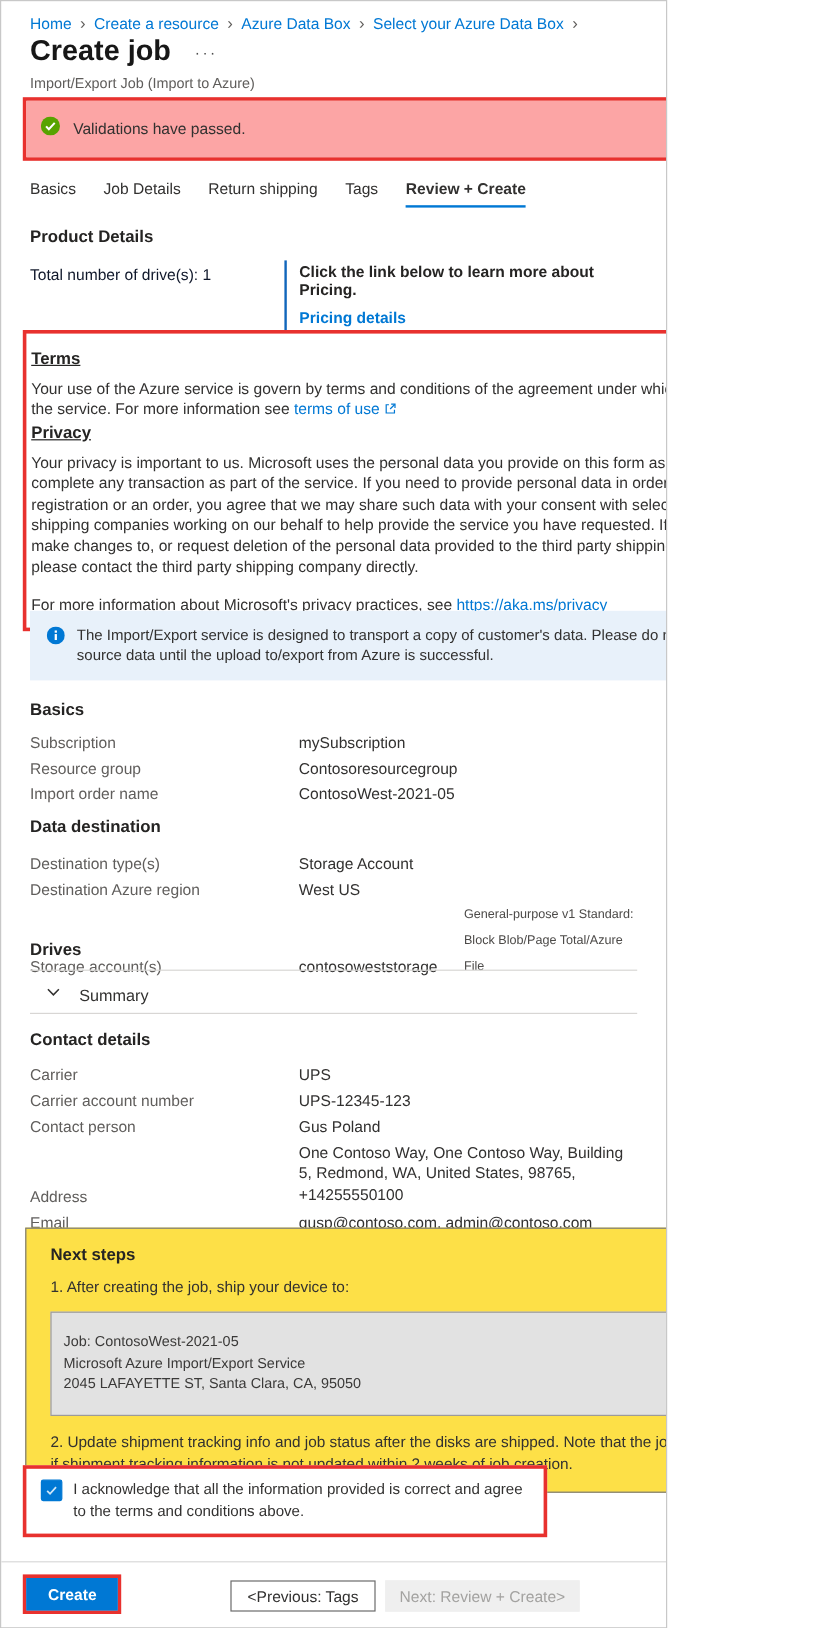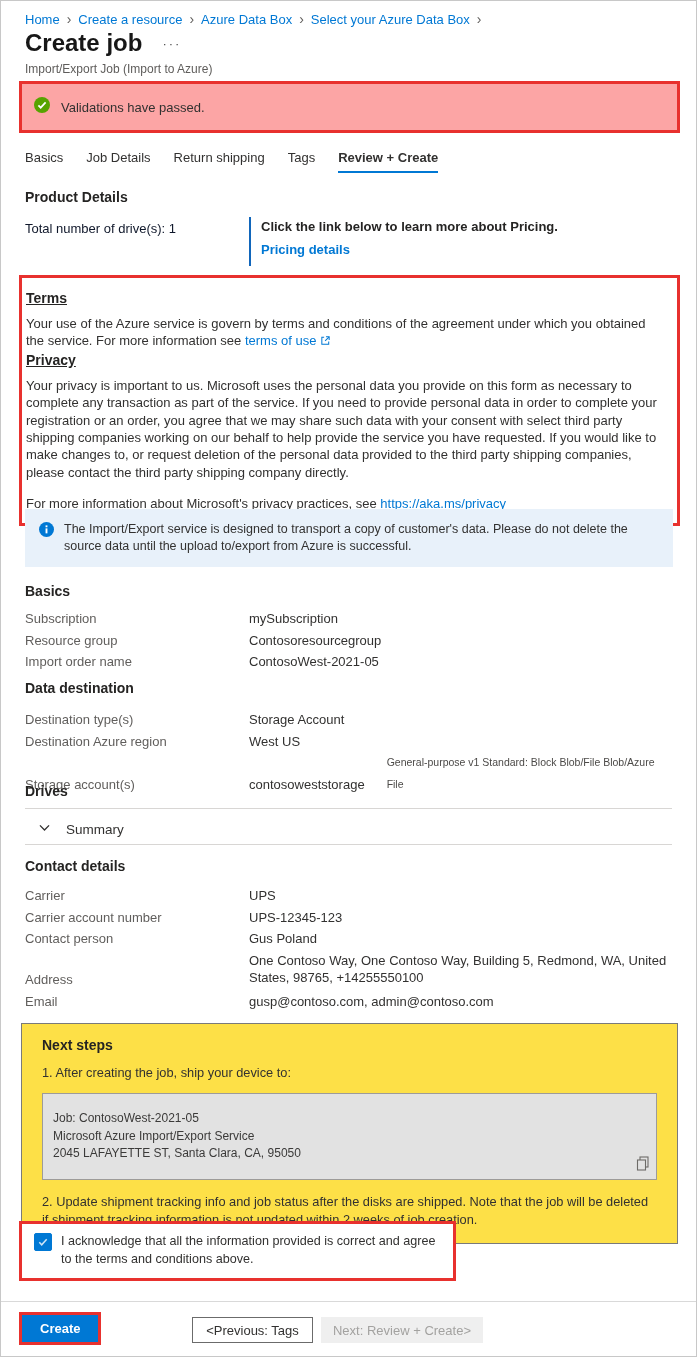--- a/index.html
+++ b/index.html
@@ -1,18 +1,18 @@
 <!DOCTYPE html>
 <html><head>
 <meta charset="utf-8">
 <style>
   * { margin:0; padding:0; box-sizing:border-box; }
   html,body { background:#ffffff; }
   body { font-family:"Liberation Sans", sans-serif; color:#323130; }
-  .page { position:relative; width:697px; height:1357px; background:#fff;
+  .page { position:relative; width:556px; height:1357px; background:#fff;
           border:1px solid #c8c8c8; overflow:hidden; }
 
   
   .breadcrumb { position:absolute; top:10px; left:24px; font-size:13px; display:flex; gap:7px; align-items:center; }
   .breadcrumb a { color:#0078d4; text-decoration:none; cursor:pointer; }
   .crumb-sep { color:#605e5c; font-size:14px; }
 
   
   .title-row { position:absolute; top:28px; left:24px; display:flex; align-items:center; gap:20px; }
   .page-title { font-size:24px; font-weight:600; color:#171717; }
@@ -200,21 +200,21 @@
       <span class="lab">Destination type(s)</span>
       <span class="val">Storage Account</span>
     </div>
     <div class="frow">
       <span class="lab">Destination Azure region</span>
       <span class="val">West US</span>
     </div>
     <div class="frow">
       <span class="lab">Storage account(s)</span>
       <span class="val">contosoweststorage</span>
-      <span class="val-note">General-purpose v1 Standard: Block Blob/File Blob/Azure File</span>
+      <span class="val-note">General-purpose v1 Standard: Block Blob/Page Total/Azure File</span>
     </div>
   </div>
 
   <h2 class="sec-head h-drives">Drives</h2>
   <div class="divider div-1"></div>
   <div class="summary-row">
     <span>
       <svg width="13" height="13" viewBox="0 0 12 12">
           <path d="M1.8 4l4.2 4.3L10.2 4" stroke="#323130" stroke-width="1.2" fill="none"></path>
         </svg>

